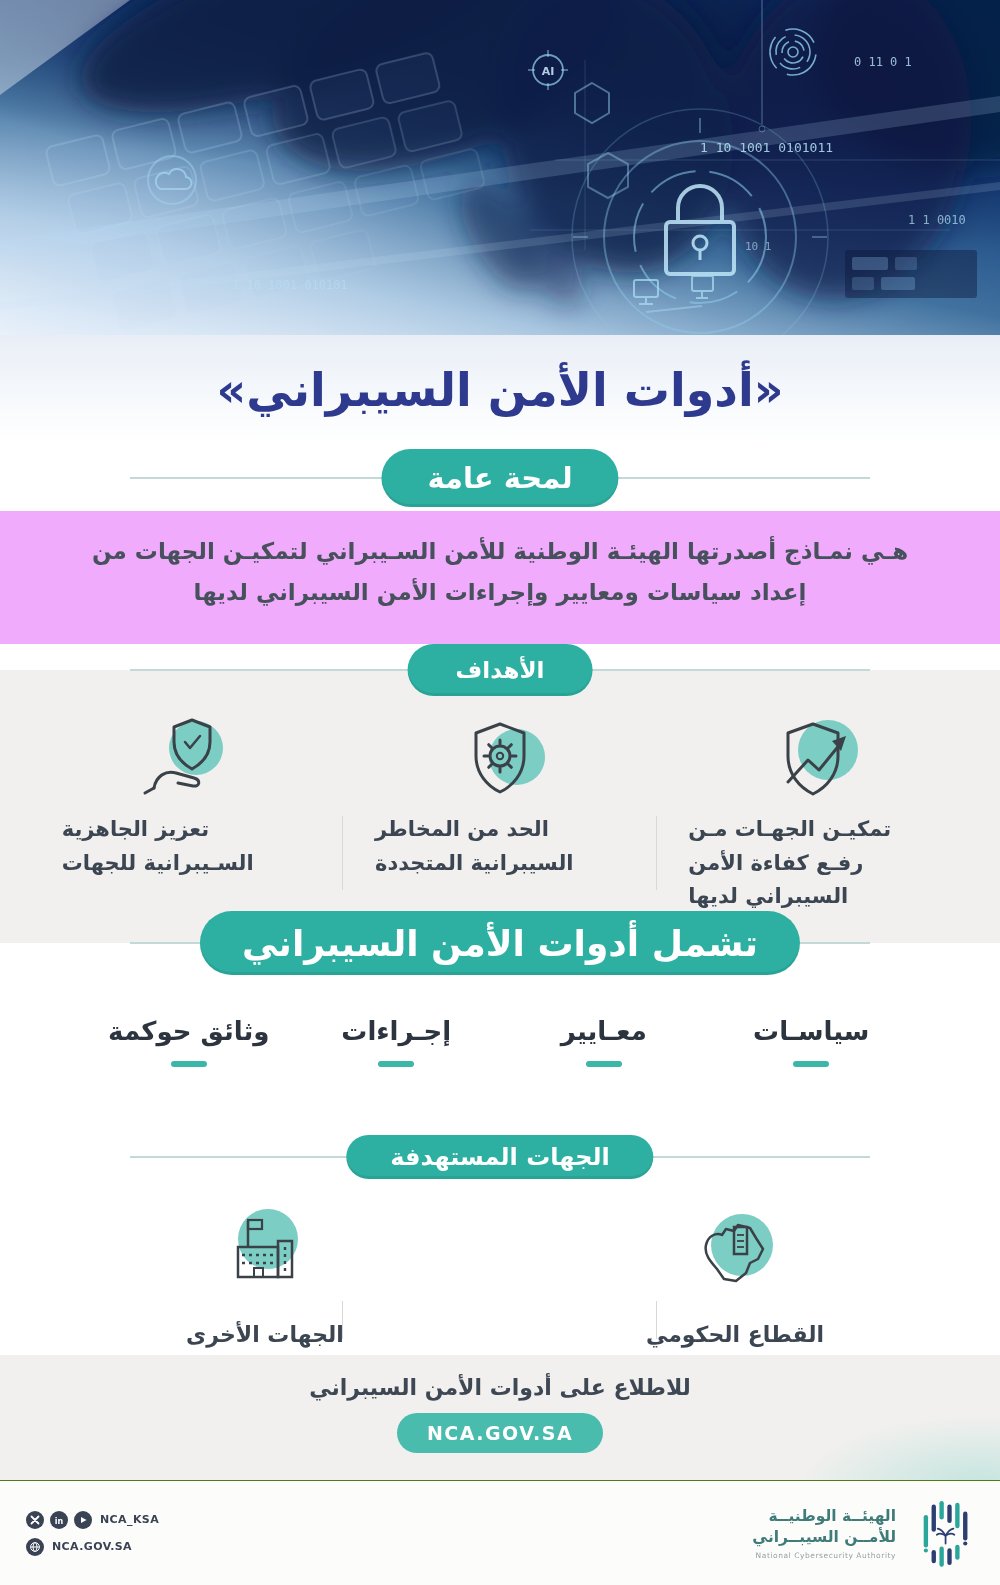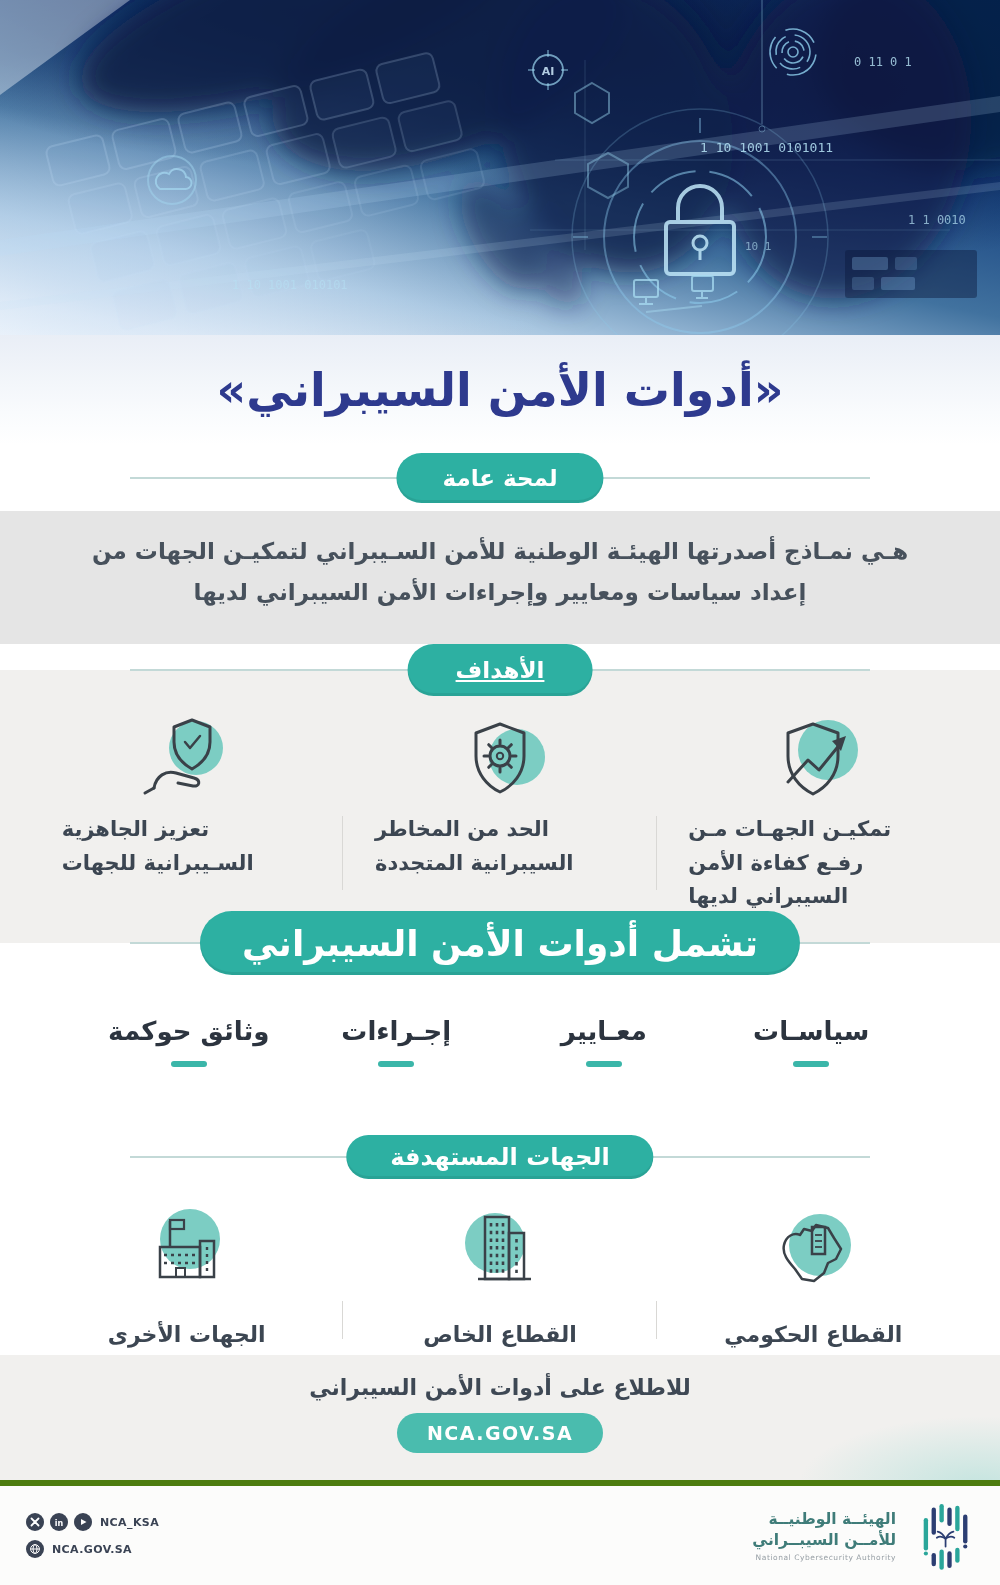--- a/index.html
+++ b/index.html
@@ -23,30 +23,30 @@
   .main-title{direction:rtl;font-size:46px;font-weight:bold;color:#2e3a8e;letter-spacing:0;}
 
   
   .divider{position:relative;}
   .divider .line{position:absolute;left:130px;right:130px;top:50%;margin-top:-1px;height:2px;background:#c3d9d7;}
   .pill{position:absolute;left:50%;top:50%;transform:translate(-50%,-50%);
     background:#2db0a2;color:#fff;font-weight:bold;border-radius:36px;
     display:flex;align-items:center;justify-content:center;white-space:nowrap;direction:rtl;
     box-shadow:inset 0 -3px 0 rgba(0,0,0,.07);}
   .d1{height:66px;background:#fff;}
-  .d1 .pill{height:50px;padding:7px 46px;font-size:23px;}
+  .d1 .pill{height:58px;padding:7px 46px;font-size:29px;}
   .d2{height:52px;background:linear-gradient(180deg,#ffffff 50%,#f1f0ee 50%);}
-  .d2 .pill{height:52px;padding:0 48px;font-size:23px;text-decoration:underline;}
+  .d2 .pill{height:52px;padding:0 48px;font-size:23px;}
   .d3{height:66px;background:linear-gradient(180deg,#f1f0ee 50%,#ffffff 50%);}
   .d3 .pill{height:64px;padding:0 42px;font-size:36px;border-radius:34px;}
   .d4{height:52px;background:#fff;}
   .d4 .pill{height:44px;padding:0 44px;font-size:24px;}
 
   
-  .overview{height:133px;background:#e5e5e5;}
+  .overview{height:133px;background:#f0abfc;}
   .overview p{direction:rtl;text-align:center;width:860px;margin:0 auto;padding-top:20px;
     font-size:23px;font-weight:bold;color:#47515c;line-height:1.78;}
 
   
   .cols{position:relative;display:flex;direction:rtl;width:940px;margin:0 auto;}
   .col{flex:1;display:flex;flex-direction:column;align-items:center;text-align:left;}
   .col .label{direction:rtl;font-weight:bold;color:#3c4652;line-height:1.6;}
   .vdiv{position:absolute;width:1px;background:#d9d8d5;}
 
   .objectives{height:214px;background:#f1f0ee;padding-top:16px;}
@@ -69,21 +69,21 @@
 
   
   .cta{height:125px;display:flex;flex-direction:column;align-items:center;padding-top:20px;gap:13px;
     background:radial-gradient(260px 100px at 98% 105%, rgba(142,214,205,.45), rgba(142,214,205,0) 70%),#f1f0ee;}
   .cta-text{direction:rtl;font-size:22px;font-weight:bold;color:#3e4854;}
   .cta-btn{width:206px;height:40px;border:none;border-radius:20px;background:#4abcae;color:#fff;
     font-family:"DejaVu Sans",sans-serif;font-size:19px;font-weight:bold;letter-spacing:1.5px;cursor:pointer;
     display:flex;align-items:center;justify-content:center;}
 
   
-  .bottombar{height:105px;background:#fcfcfb;border-top:6px solid #4d7c0f;
+  .bottombar{height:105px;background:#fcfcfb;border-top:1px solid #4d7c0f;
     display:flex;align-items:center;justify-content:space-between;padding:0 26px;}
   .social{display:flex;flex-direction:column;gap:9px;}
   .social-row{display:flex;align-items:center;gap:6px;}
   .sicon{width:18px;height:18px;border-radius:50%;background:#3a4354;display:flex;align-items:center;justify-content:center;cursor:pointer;flex:0 0 18px;}
   .shandle{font-size:11px;font-weight:bold;color:#3a4354;letter-spacing:.4px;margin-right:4px;margin-left:2px;}
   .nca-logo{display:flex;align-items:center;gap:22px;}
   .logo-text{display:flex;flex-direction:column;align-items:flex-end;}
   .logo-ar{direction:rtl;font-size:15.5px;font-weight:bold;color:#3f7c79;line-height:1.35;white-space:nowrap;}
   .logo-en{font-size:7.5px;color:#98a0a6;letter-spacing:.55px;margin-top:3px;white-space:nowrap;}
 </style>
@@ -333,33 +333,20 @@
           <circle cx="62" cy="44" r="31" fill="#7ccdc3"></circle>
           <path d="M26 44 C28 35 36 31 42 34 L46 28 L54 30 L58 24 L70 27 L76 37 L83 48 L78 58 L70 62 L66 72 L56 80 L44 78 L37 68 C30 60 24 53 26 44 Z" fill="none" stroke="#3a4148" stroke-width="2.5" stroke-linejoin="round"></path>
           <rect x="54" y="26" width="13" height="27" fill="none" stroke="#3a4148" stroke-width="2.5"></rect>
           <line x1="57" y1="34" x2="64" y2="34" stroke="#3a4148" stroke-width="1.8"></line>
           <line x1="57" y1="40" x2="64" y2="40" stroke="#3a4148" stroke-width="1.8"></line>
           <line x1="57" y1="46" x2="64" y2="46" stroke="#3a4148" stroke-width="1.8"></line>
         </svg>
         <div class="label">القطاع الحكومي</div>
       </div>
 
-      <div class="col">
-        <svg width="110" height="92" viewBox="0 0 110 92">
-          <circle cx="50" cy="42" r="30" fill="#7ccdc3"></circle>
-          <rect x="40" y="16" width="24" height="62" fill="none" stroke="#3a4148" stroke-width="2.5"></rect>
-          <line x1="46" y1="22" x2="46" y2="72" stroke="#3a4148" stroke-width="2.6" stroke-dasharray="3.5 4.2"></line>
-          <line x1="52" y1="22" x2="52" y2="72" stroke="#3a4148" stroke-width="2.6" stroke-dasharray="3.5 4.2"></line>
-          <line x1="58" y1="22" x2="58" y2="72" stroke="#3a4148" stroke-width="2.6" stroke-dasharray="3.5 4.2"></line>
-          <rect x="64" y="32" width="15" height="46" fill="none" stroke="#3a4148" stroke-width="2.5"></rect>
-          <line x1="71.5" y1="38" x2="71.5" y2="72" stroke="#3a4148" stroke-width="2.6" stroke-dasharray="3.5 4.2"></line>
-          <line x1="33" y1="78" x2="86" y2="78" stroke="#3a4148" stroke-width="2.5"></line>
-        </svg>
-        <div class="label">القطاع الخاص</div>
-      </div>
 
       <div class="col">
         <svg width="110" height="92" viewBox="0 0 110 92">
           <circle cx="58" cy="38" r="30" fill="#7ccdc3"></circle>
           <rect x="28" y="46" width="40" height="30" fill="none" stroke="#3a4148" stroke-width="2.5"></rect>
           <line x1="32" y1="54" x2="64" y2="54" stroke="#3a4148" stroke-width="2.6" stroke-dasharray="3 4"></line>
           <line x1="32" y1="62" x2="64" y2="62" stroke="#3a4148" stroke-width="2.6" stroke-dasharray="3 4"></line>
           <rect x="44" y="67" width="9" height="9" fill="none" stroke="#3a4148" stroke-width="2"></rect>
           <rect x="68" y="40" width="14" height="36" fill="none" stroke="#3a4148" stroke-width="2.5"></rect>
           <line x1="75" y1="46" x2="75" y2="70" stroke="#3a4148" stroke-width="2.4" stroke-dasharray="3 4"></line>

